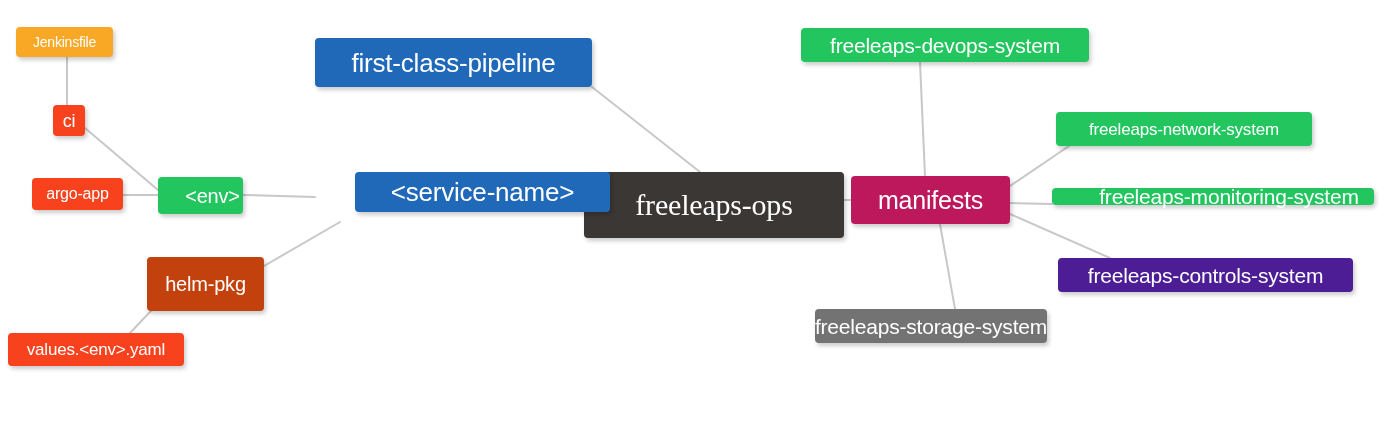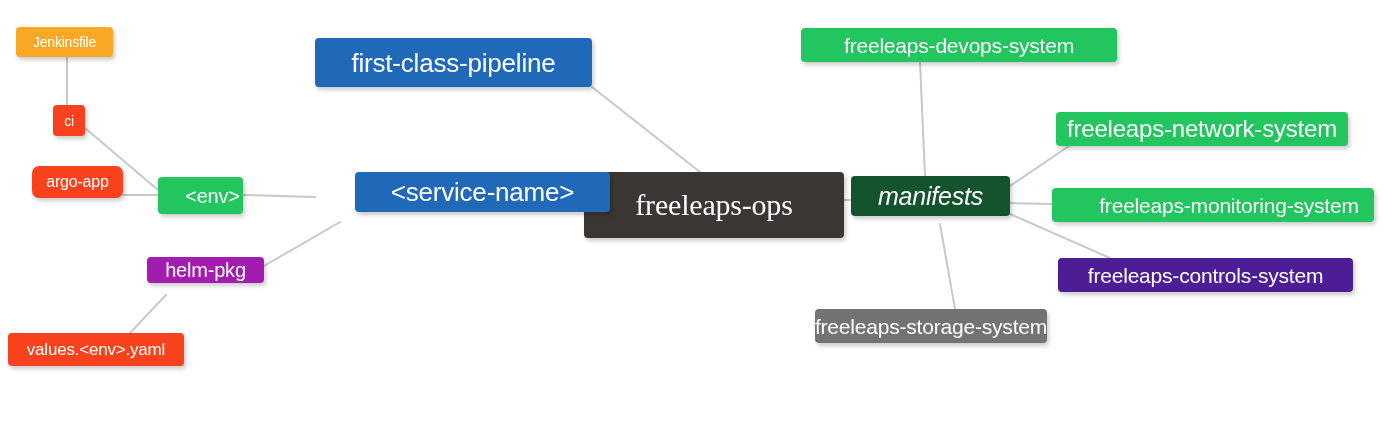--- a/index.html
+++ b/index.html
@@ -73,48 +73,48 @@
   <div id="node-layer">
       <div class="node" style="left: 584px; top: 172px; width: 260px; height: 66px; background: rgb(59, 55, 52); font-size: 30px; font-family: Liberation Serif, serif;">
         <span class="node-label">freeleaps-ops</span>
       </div>
       <div class="node" style="left: 315px; top: 172px; width: 255px; height: 40px; background: rgb(32, 105, 185); font-size: 26px; margin-left: 40px;">
         <span class="node-label">&lt;service-name&gt;</span>
       </div>
       <div class="node" style="left: 315px; top: 38px; width: 277px; height: 49px; background: rgb(32, 105, 185); font-size: 26px; text-align: right;">
         <span class="node-label">first-class-pipeline</span>
       </div>
-      <div class="node" style="left: 851px; top: 176px; width: 159px; height: 40px; background: #14532d; font-size: 25px; font-style: italic;">
+      <div class="node" style="left: 851px; top: 176px; width: 159px; height: 48px; background: #be185d; font-size: 25px;">
         <span class="node-label">manifests</span>
       </div>
       <div class="node" style="left: 158px; top: 177px; width: 85px; height: 37px; background: rgb(34, 197, 94); font-size: 20px; padding-left: 24px;">
         <span class="node-label">&lt;env&gt;</span>
       </div>
-      <div class="node" style="left: 147px; top: 257px; width: 117px; height: 26px; background: #a21caf; font-size: 20px;">
+      <div class="node" style="left: 147px; top: 257px; width: 117px; height: 54px; background: #c2410c; font-size: 20px;">
         <span class="node-label">helm-pkg</span>
       </div>
       <div class="node" style="left: 16px; top: 27px; width: 97px; height: 30px; background: rgb(249, 168, 37); font-size: 14px; align-items: center;">
         <span class="node-label">Jenkinsfile</span>
       </div>
-      <div class="node" style="left: 53px; top: 105px; width: 32px; height: 31px; background: rgb(248, 66, 30); font-size: 14px;">
+      <div class="node" style="left: 53px; top: 105px; width: 32px; height: 31px; background: rgb(248, 66, 30); font-size: 18px;">
         <span class="node-label">ci</span>
       </div>
-      <div class="node" style="left: 32px; top: 166px; width: 91px; height: 32px; background: rgb(248, 66, 30); font-size: 16px; border-radius: 7px;">
+      <div class="node" style="left: 32px; top: 178px; width: 91px; height: 32px; background: rgb(248, 66, 30); font-size: 16px;">
         <span class="node-label">argo-app</span>
       </div>
       <div class="node" style="left: 8px; top: 333px; width: 176px; height: 33px; background: rgb(248, 66, 30); font-size: 17px;">
         <span class="node-label">values.&lt;env&gt;.yaml</span>
       </div>
-      <div class="node" style="left: 801px; top: 28px; width: 316px; height: 34px; background: rgb(34, 197, 94); font-size: 21px;">
+      <div class="node" style="left: 801px; top: 28px; width: 288px; height: 34px; background: rgb(34, 197, 94); font-size: 21px;">
         <span class="node-label">freeleaps-devops-system</span>
       </div>
-      <div class="node" style="left: 1056px; top: 112px; width: 292px; height: 34px; background: rgb(34, 197, 94); font-size: 24px;">
+      <div class="node" style="left: 1056px; top: 112px; width: 256px; height: 34px; background: rgb(34, 197, 94); font-size: 17px;">
         <span class="node-label">freeleaps-network-system</span>
       </div>
-      <div class="node" style="left: 1052px; top: 188px; width: 322px; height: 34px; background: rgb(34, 197, 94); font-size: 21px; padding-left: 32px;">
+      <div class="node" style="left: 1052px; top: 188px; width: 322px; height: 17px; background: rgb(34, 197, 94); font-size: 21px; padding-left: 32px;">
         <span class="node-label">freeleaps-monitoring-system</span>
       </div>
       <div class="node" style="left: 1058px; top: 258px; width: 295px; height: 34px; background: #4c1d95; font-size: 21px;">
         <span class="node-label">freeleaps-controls-system</span>
       </div>
       <div class="node" style="left: 815px; top: 309px; width: 232px; height: 34px; background: #737373; font-size: 21px;">
         <span class="node-label">freeleaps-storage-system</span>
       </div>
     </div>
 </div>

